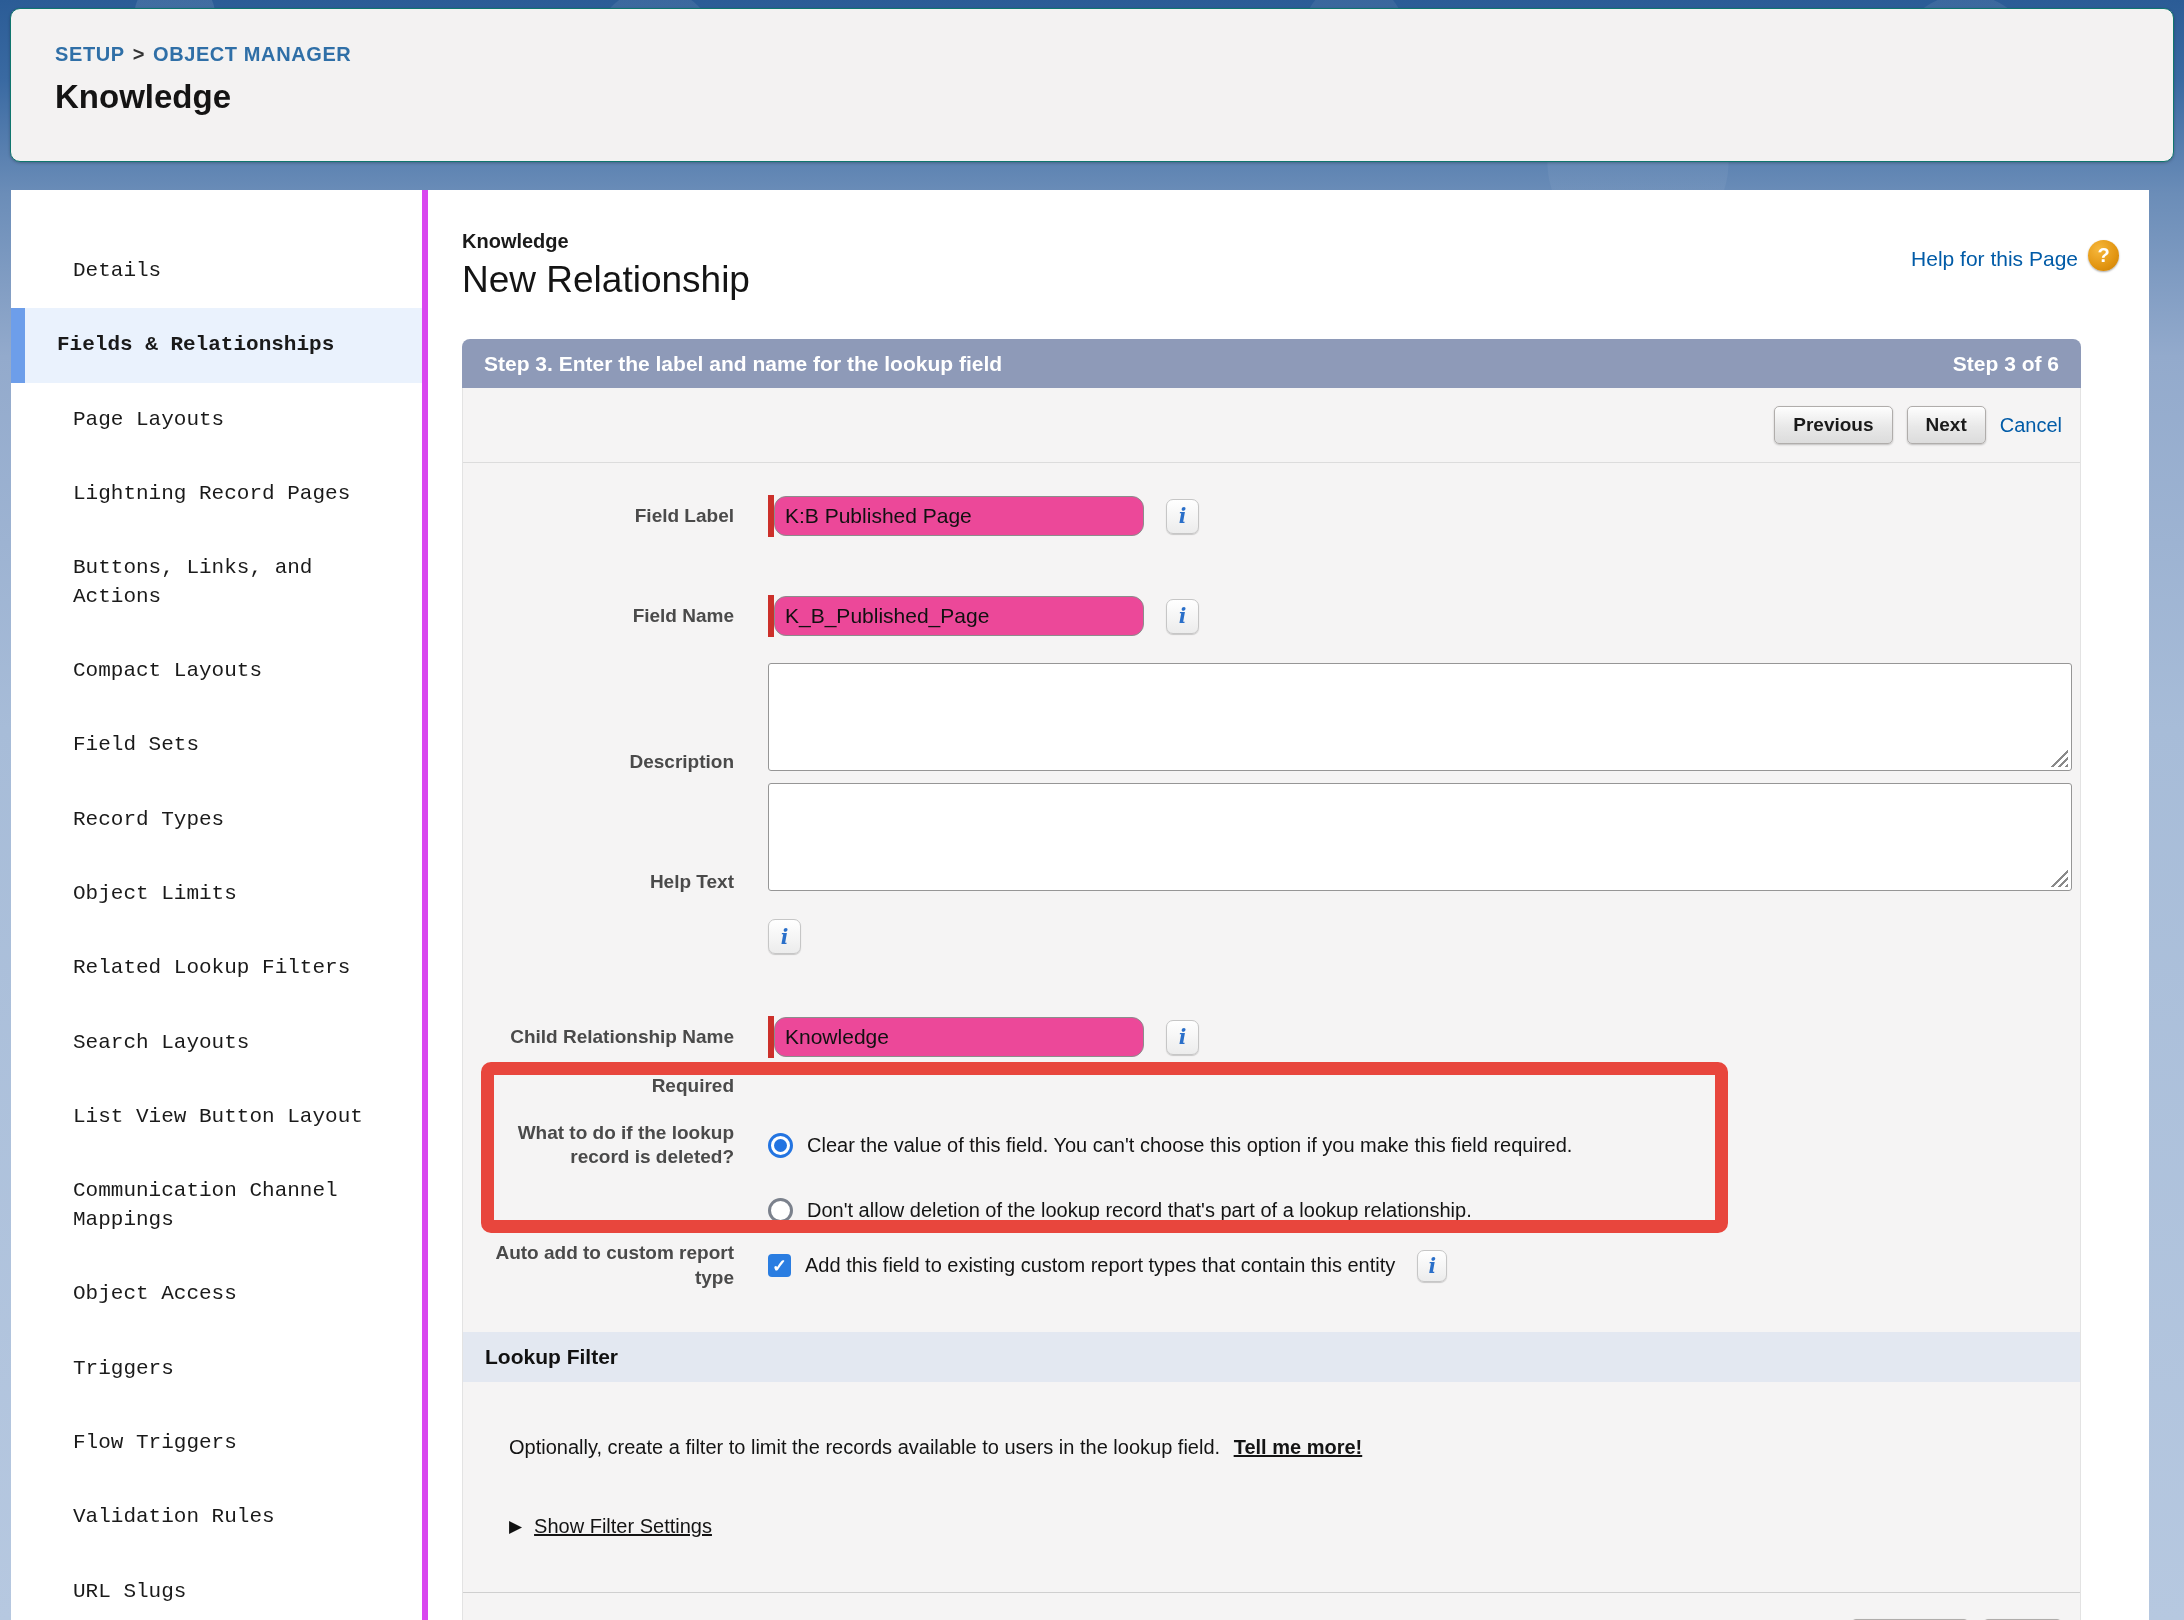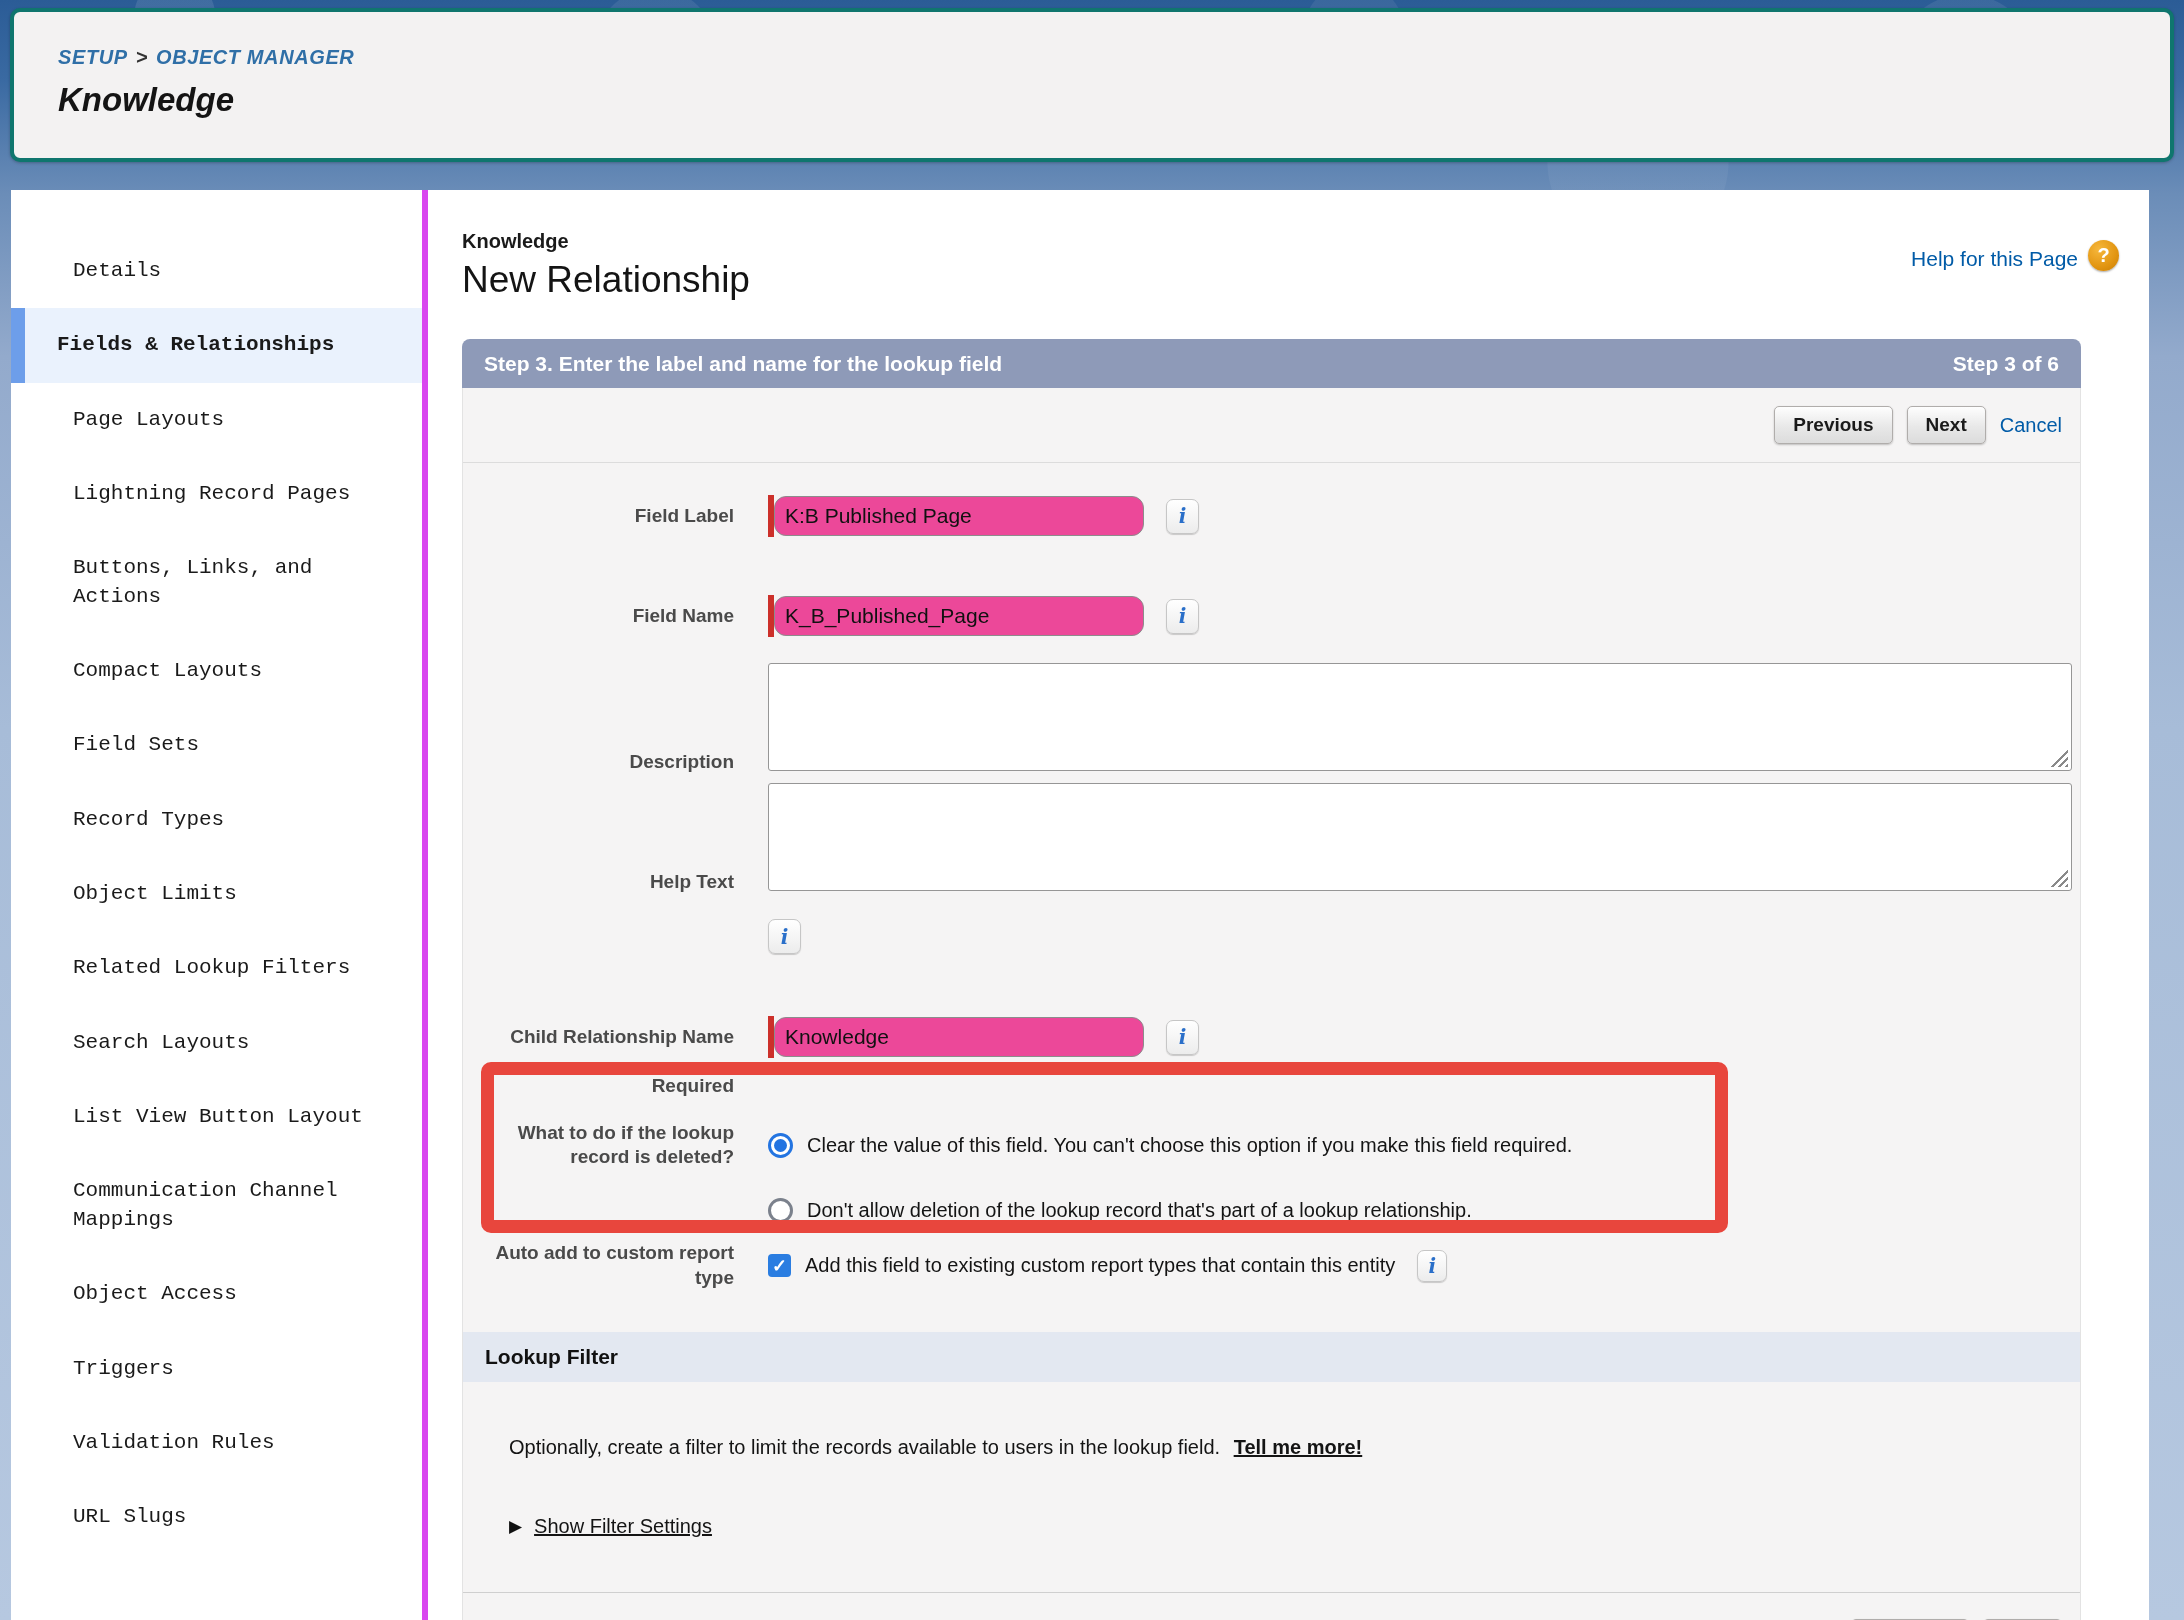--- a/index.html
+++ b/index.html
@@ -14,23 +14,23 @@
       radial-gradient(circle at 8% 1%, rgba(255,255,255,.10) 0 40px, transparent 41px),
       radial-gradient(circle at 30% 3%, rgba(255,255,255,.08) 0 60px, transparent 61px),
       radial-gradient(circle at 62% 2%, rgba(255,255,255,.07) 0 50px, transparent 51px),
       radial-gradient(circle at 90% 4%, rgba(255,255,255,.08) 0 70px, transparent 71px),
       radial-gradient(circle at 75% 10%, rgba(255,255,255,.05) 0 90px, transparent 91px);
   }
 
   
   .header-card{
     position:absolute;left:10px;top:8px;width:2164px;height:154px;box-sizing:border-box;
-    background:#f3f2f2;border:4px solid #0f766e;border-radius:10px;
+    background:#f3f2f2;border:1px solid #0f766e;border-radius:10px;
     box-shadow:0 1px 3px rgba(0,0,0,.25);
-    padding:34px 0 10px 44px;z-index:2;font-style:italic;
+    padding:34px 0 10px 44px;z-index:2;
   }
   .breadcrumb{font-size:20px;font-weight:600;letter-spacing:.6px;color:#2f6fa7;}
   .breadcrumb a{color:#2f6fa7;text-decoration:none;cursor:pointer;}
   .breadcrumb .sep{color:#333;margin:0 8px;font-weight:700;}
   .header-title{font-size:33px;font-weight:800;color:#141414;margin-top:12px;}
 
   
   .content{
     position:absolute;left:11px;top:190px;width:2138px;height:1430px;
     background:#ffffff;display:flex;z-index:1;
@@ -158,20 +158,21 @@
     <div class="side-item">Compact Layouts</div>
     <div class="side-item">Field Sets</div>
     <div class="side-item">Record Types</div>
     <div class="side-item">Object Limits</div>
     <div class="side-item">Related Lookup Filters</div>
     <div class="side-item">Search Layouts</div>
     <div class="side-item">List View Button Layout</div>
     <div class="side-item">Communication Channel Mappings</div>
     <div class="side-item">Object Access</div>
     <div class="side-item">Triggers</div>
+    <div class="side-item">Flow Triggers</div>
     <div class="side-item">Validation Rules</div>
     <div class="side-item">URL Slugs</div>
   </aside>
 
   <main class="main">
     <div class="obj-label">Knowledge</div>
     <div class="page-title">New Relationship</div>
 
     <div class="help-row">
       <a class="help-link">Help for this Page</a>

